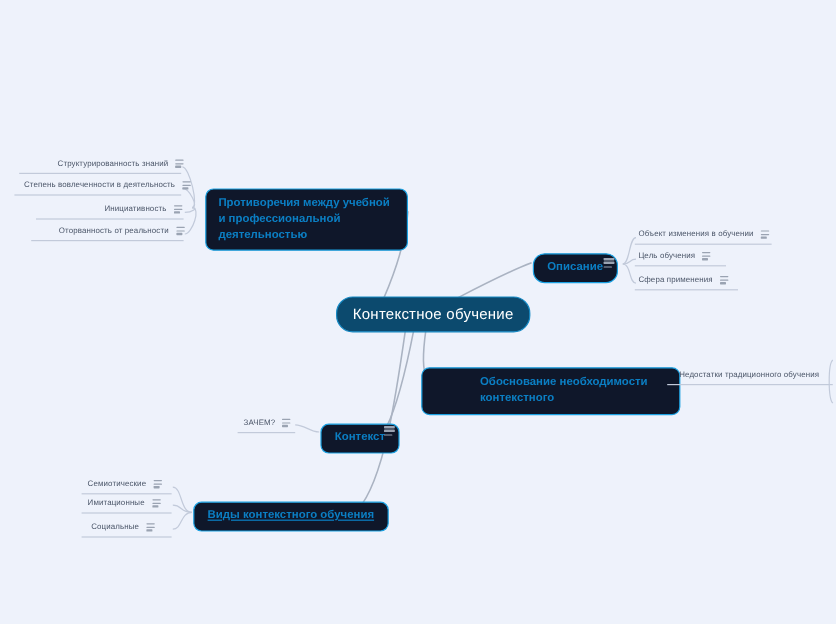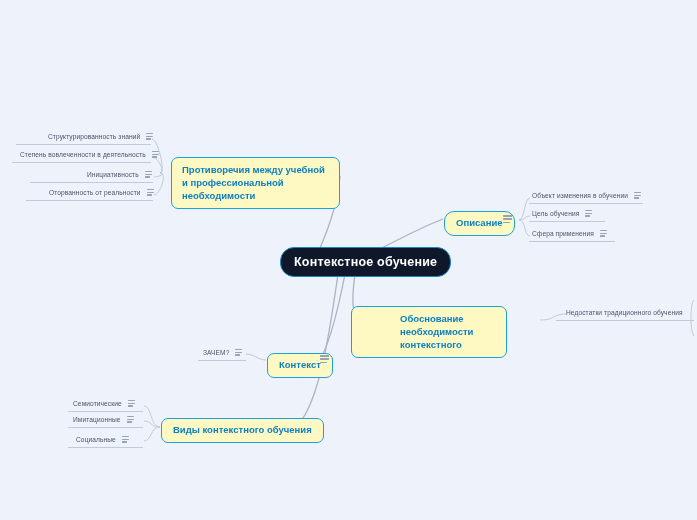--- a/index.html
+++ b/index.html
@@ -27,34 +27,34 @@
   
   .node {
     position: absolute;
     box-sizing: border-box;
     display: flex;
     align-items: center;
   }
 
   
   .node-root {
-    background: #0f172a;
+    background: #0c4a6e;
     border: 1px solid #1589c4;
     border-radius: 14px;
     color: #ffffff;
-    font-weight: bold;
+    font-weight: normal;
     font-size: 12.5px;
     letter-spacing: 0.2px;
     padding: 7px 13px;
     white-space: nowrap;
   }
 
   
   .node-box {
-    background: #fef9c3;
+    background: #0f172a;
     border: 1.6px solid #1ba1e2;
     border-radius: 7px;
     color: #0b7fc4;
     font-weight: bold;
     font-size: 9.5px;
     line-height: 1.35;
     padding: 6px 10px;
   }
   .node-box.tight {
     padding: 5px 11px;
@@ -154,21 +154,21 @@
     </g>
   </svg>
 
   <div class="node node-root" style="left:280px; top:247px;">
     <span>Контекстное обучение</span>
   </div>
 
   <div class="node node-box" style="left:171px; top:157px; width:169px;">
     <div>
       <div>Противоречия между учебной</div>
-      <div>и профессиональной необходимости</div>
+      <div>и профессиональной деятельностью</div>
     </div>
   </div>
 
   <div class="underline" style="left:16px; top:144px; width:135px;"></div>
   <div class="leaf" style="left:48px; top:133px;">
     <span class="txt">Структурированность знаний</span>
     <span class="note-icon">
         <i></i>
         <i></i>
         <i></i>
@@ -239,21 +239,21 @@
   <div class="underline" style="left:529px; top:241px; width:86px;"></div>
   <div class="leaf rightward" style="left:532px; top:230px;">
     <span class="txt">Сфера применения</span>
     <span class="note-icon">
         <i></i>
         <i></i>
         <i></i>
       </span>
   </div>
 
-  <div class="node node-box" style="left:351px; top:306px; width:156px;padding-left:48px;">
+  <div class="node node-box" style="left:351px; top:306px; width:216px;padding-left:48px;">
     <div>
       <div>Обоснование необходимости контекстного</div>
     </div>
   </div>
 
   <div class="underline" style="left:556px; top:320px; width:138px;"></div>
   <div class="leaf rightward" style="left:566px; top:309px;">
     <span class="txt">Недостатки традиционного обучения</span>
   </div>
 
@@ -271,21 +271,21 @@
   <div class="underline" style="left:198px; top:360px; width:48px;"></div>
   <div class="leaf" style="left:203px; top:349px;">
     <span class="txt">ЗАЧЕМ?</span>
     <span class="note-icon">
         <i></i>
         <i></i>
         <i></i>
       </span>
   </div>
 
-  <div class="node node-box tight" style="left:161px; top:418px;">
+  <div class="node node-box tight" style="left:161px; top:418px;text-decoration:underline;">
     <span>Виды контекстного обучения</span>
   </div>
 
   <div class="underline" style="left:68px; top:411px; width:75px;"></div>
   <div class="leaf" style="left:73px; top:400px;">
     <span class="txt">Семиотические</span>
     <span class="note-icon">
         <i></i>
         <i></i>
         <i></i>

